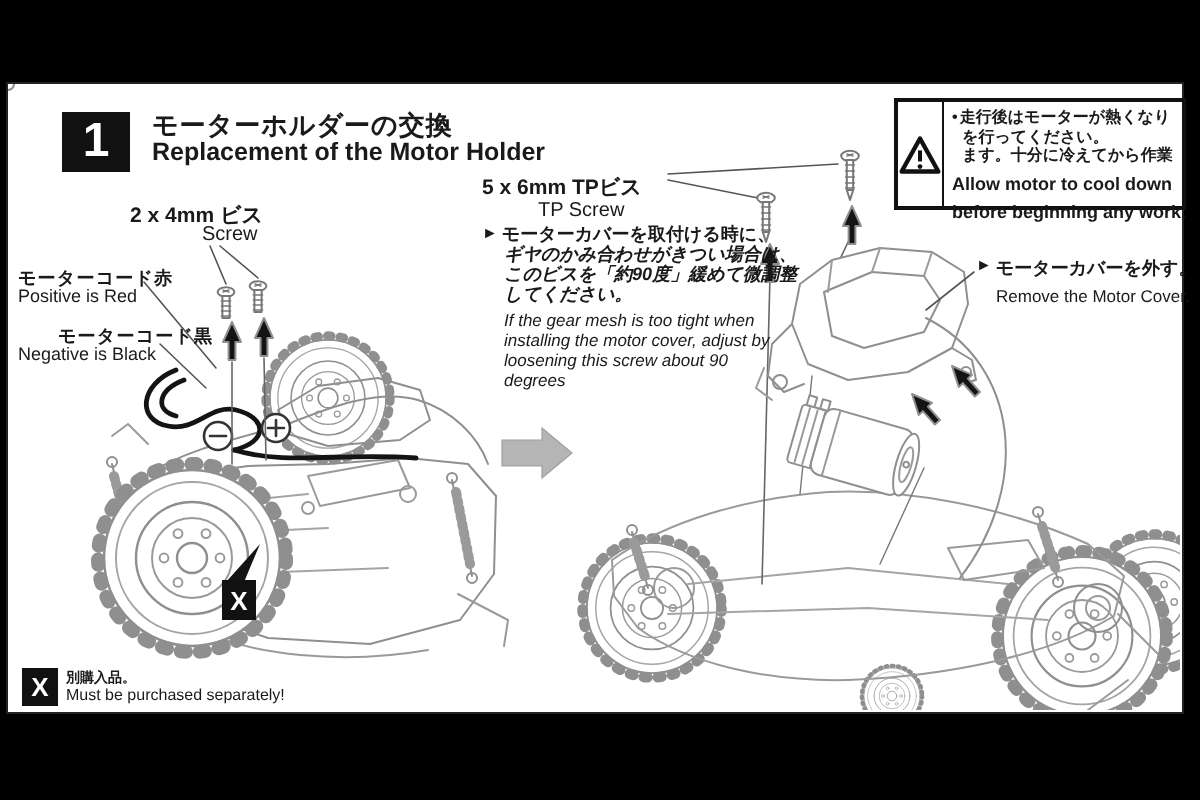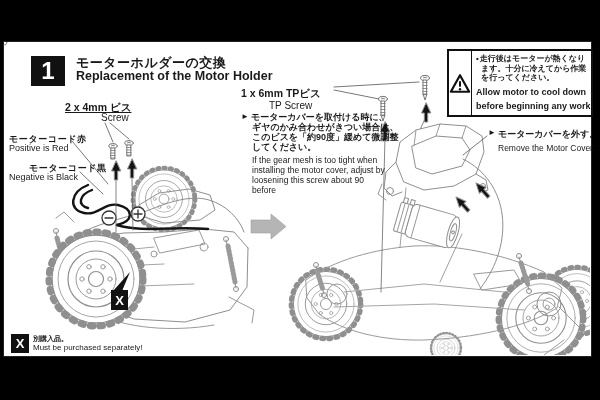--- a/index.html
+++ b/index.html
@@ -20,21 +20,21 @@
 
   .step-box {
     left:27px; top:14px; width:34px; height:30px; background:#111;
     color:#fff; display:flex; align-items:center; justify-content:center;
     font-size:24px; font-weight:bold;
   }
   .title-ja { left:72px; top:12px; font-size:13px; font-weight:bold; letter-spacing:.5px; }
   .title-en { left:72px; top:27px; font-size:12.5px; font-weight:bold; }
 
   .warning {
-    left:443px; top:7px; width:146px; height:68px;
+    left:443px; top:7px; width:146px; height:56px;
     border:2px solid #111; background:#fff; display:flex;
   }
   .warning .icon-cell {
     width:29px; border-right:1.5px solid #111;
     display:flex; align-items:center; justify-content:center;
   }
   .warning .text-cell { flex:1; padding:3px 2px 2px 4px; }
   .warning .ja { font-size:8px; font-weight:bold; line-height:9.5px; white-space:nowrap; }
   .warning .en { font-size:9px; font-weight:bold; line-height:10px; white-space:nowrap; margin-top:4px; }
   .warning .bullet { margin-right:1px; }
@@ -43,21 +43,21 @@
   .ja-s  { font-size:9px;  font-weight:bold; letter-spacing:.6px; }
   .en-s  { font-size:9px; }
   .callout-ja { font-size:10.5px; font-weight:bold; }
   .callout-en { font-size:10px; }
 
   .note { left:237px; top:70px; width:125px; }
   .note .jline { font-size:9px; font-weight:bold; line-height:10px; white-space:nowrap; }
   .note .eline { font-size:8.5px; line-height:10px; white-space:nowrap; }
   .note .first { display:flex; }
   .note .ptr { font-size:8px; margin-right:2px; line-height:10px; }
-  .note .ind { padding-left:11px; }
+  .note .ind { padding-left:11px;font-style:italic; }
   .note .egap { margin-top:3px; }
 
   .remove-lbl { left:484px; top:86px; }
   .remove-lbl .l1 { display:flex; font-size:9px; font-weight:bold; white-space:nowrap; }
   .remove-lbl .ptr { font-size:8px; margin-right:2px; }
   .remove-lbl .l2 { font-size:8.5px; padding-left:10px; white-space:nowrap; margin-top:2px; }
 
   .x-badge {
     left:107px; top:248px; width:17px; height:20px; background:#111;
     color:#fff; font-weight:bold; font-size:13px;
@@ -253,50 +253,50 @@
   <div class="abs warning">
     <div class="icon-cell">
       <svg width="22" height="21" viewBox="0 0 24 22">
         <path d="M12,2 L22,20 L2,20 Z" fill="none" stroke="#111" stroke-width="2.4" stroke-linejoin="round"></path>
         <path d="M12,8.5 V14.5" stroke="#111" stroke-width="2.2"></path>
         <circle cx="12" cy="17.3" r="1.3" fill="#111"></circle>
       </svg>
     </div>
     <div class="text-cell">
       <div class="ja"><span class="bullet">•</span><span>走行後はモーターが熱くなり</span></div>
+      <div class="ja" style="padding-left:5px">を行ってください。</div>
       <div class="ja" style="padding-left:5px">ます。十分に冷えてから作業</div>
-      <div class="ja" style="padding-left:5px">を行ってください。</div>
       <div class="en">Allow motor to cool down</div>
       <div class="en">before beginning any work.</div>
     </div>
   </div>
 
-  <div class="abs lbl callout-ja" style="left:61px; top:59px;text-decoration:underline;">2 x 4mm ビス</div>
+  <div class="abs lbl callout-ja" style="left:61px; top:59px;">2 x 4mm ビス</div>
   <div class="abs lbl callout-en" style="left:97px; top:70px;text-align:right;">Screw</div>
 
   <div class="abs lbl ja-s" style="left:5px; top:91px;">モーターコード赤</div>
   <div class="abs lbl en-s" style="left:5px; top:101px;">Positive is Red</div>
   <div class="abs lbl ja-s" style="left:5px; top:120px;margin-left:20px;">モーターコード黒</div>
   <div class="abs lbl en-s" style="left:5px; top:130px;">Negative is Black</div>
 
-  <div class="abs lbl callout-ja" style="left:237px; top:45px;">1 x 6mm TPビス</div>
+  <div class="abs lbl callout-ja" style="left:237px; top:45px;">5 x 6mm TPビス</div>
   <div class="abs lbl callout-en" style="left:265px; top:58px;text-align:center;">TP Screw</div>
 
   <div class="abs note">
     <div class="jline first">
         <span class="ptr">►</span>
         <span>モーターカバーを取付ける時に、</span>
       </div>
     <div class="jline ind">ギヤのかみ合わせがきつい場合は、</div>
     <div class="jline ind">このビスを「約90度」緩めて微調整</div>
     <div class="jline ind">してください。</div>
     <div class="eline ind egap">If the gear mesh is too tight when</div>
     <div class="eline ind">installing the motor cover, adjust by</div>
     <div class="eline ind">loosening this screw about 90</div>
-    <div class="eline ind">before</div>
+    <div class="eline ind">degrees</div>
   </div>
 
   <div class="abs remove-lbl">
     <div class="l1">
         <span class="ptr">►</span>
         <span>モーターカバーを外す。</span>
       </div>
     <div class="l2">Remove the Motor Cover.</div>
   </div>
 

